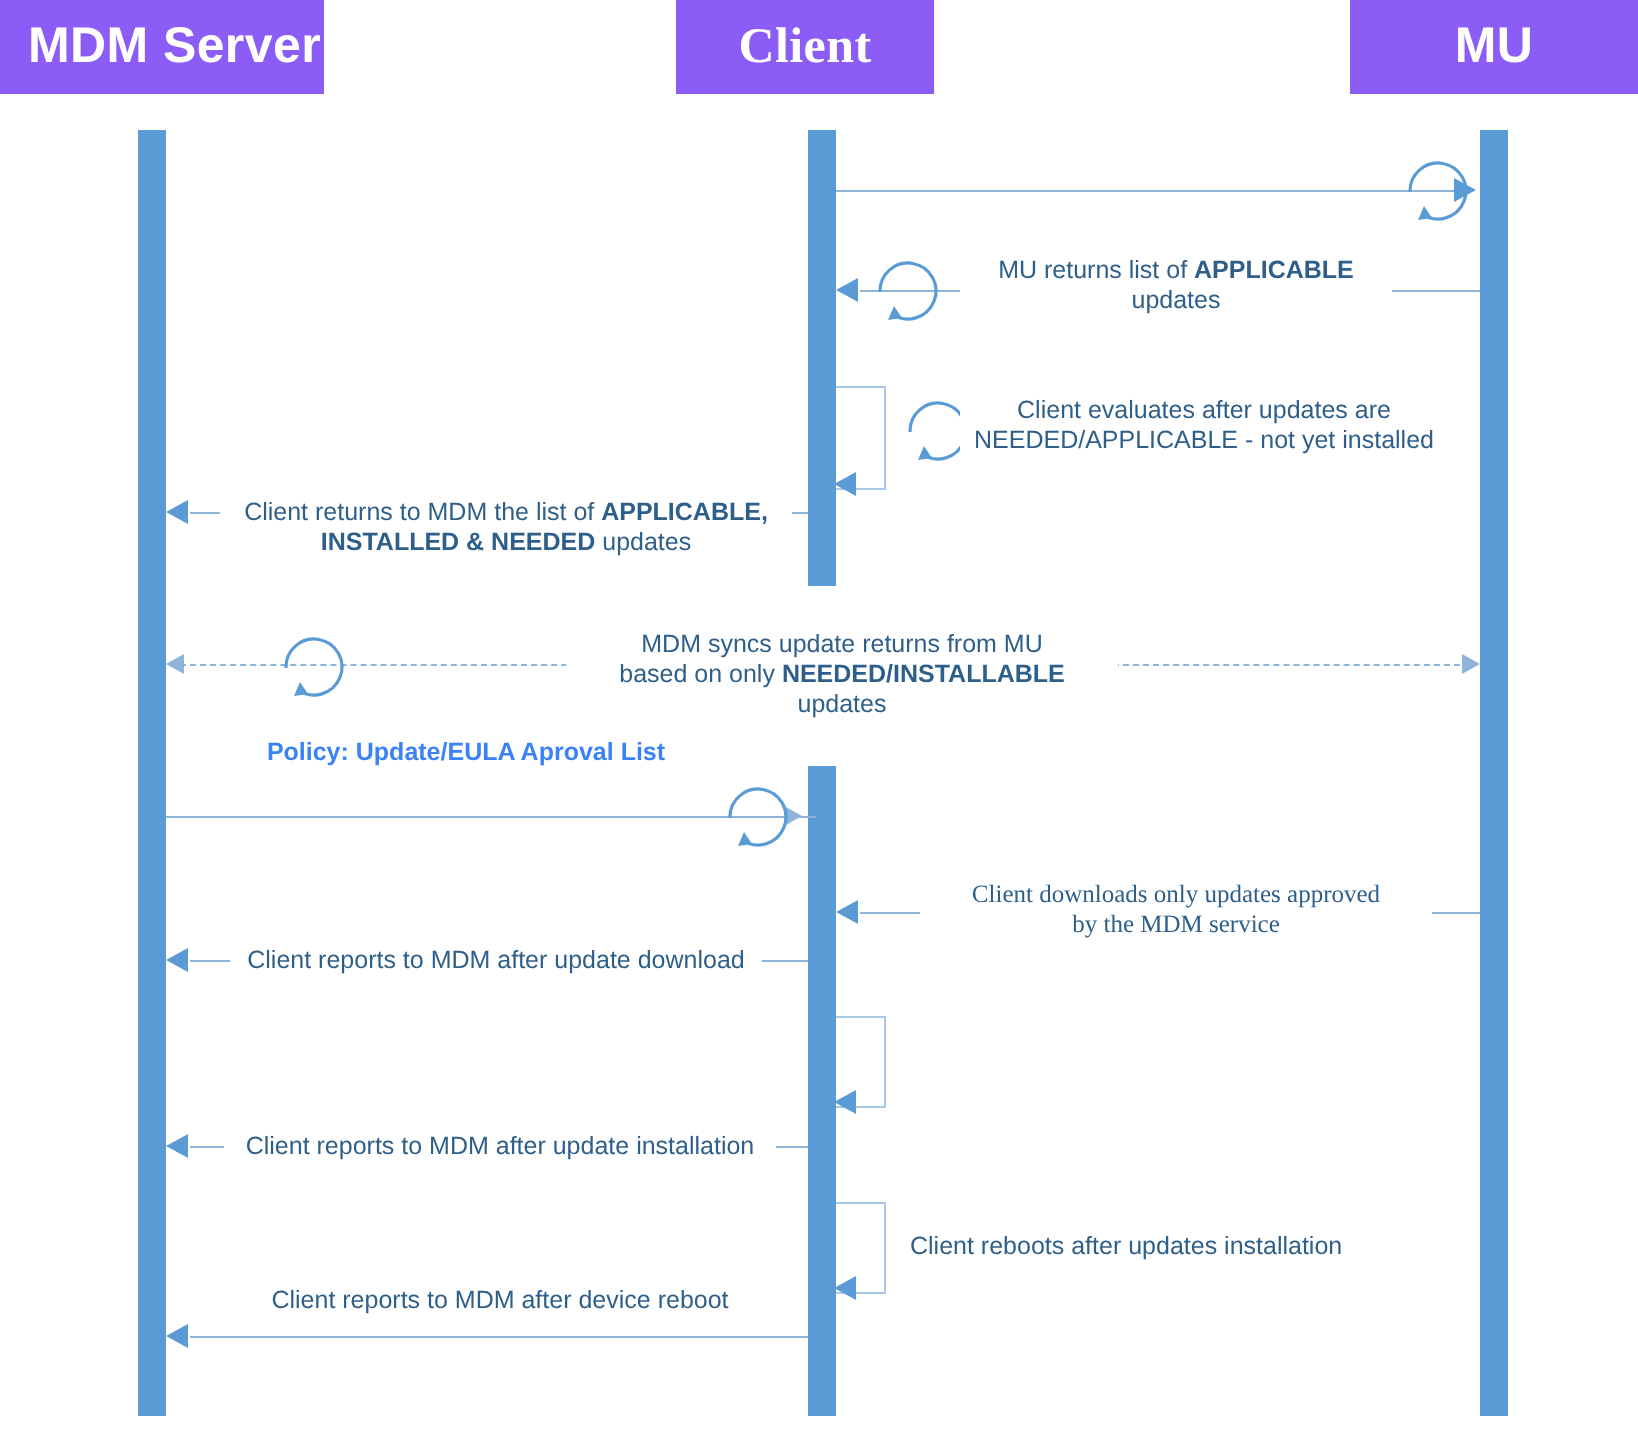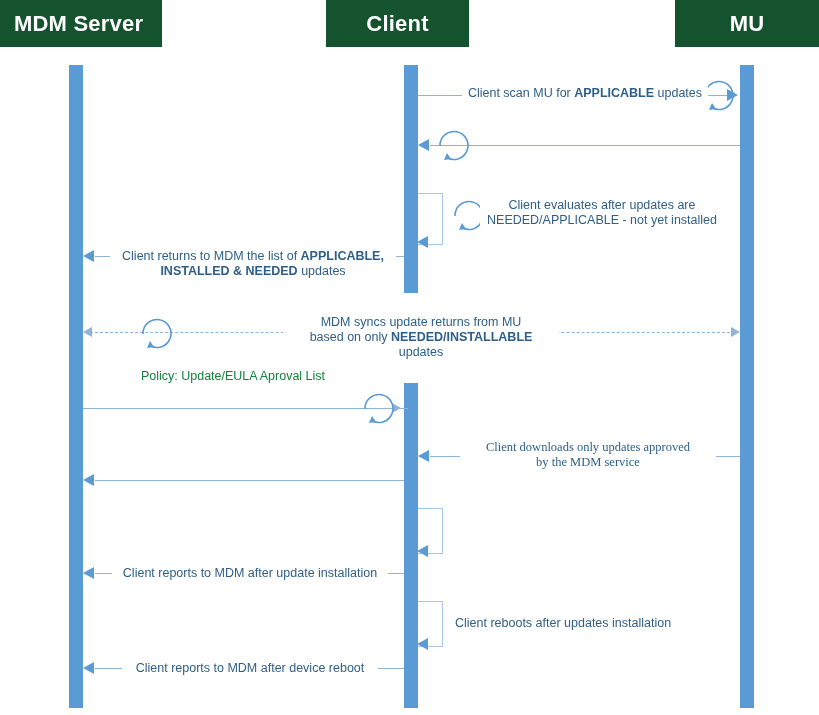--- a/index.html
+++ b/index.html
@@ -1,22 +1,22 @@
 <!DOCTYPE html>
 <html><head>
 <meta charset="utf-8">
 <style>
   html,body{margin:0;padding:0;background:#ffffff;}
   body{font-family:"Liberation Sans",sans-serif;}
   #canvas{position:relative;width:819px;height:715px;overflow:hidden;background:#fff;}
 
   .actor-box{
-    position:absolute;background:#14532d;color:#ffffff;
+    position:absolute;background:#8b5cf6;color:#ffffff;
     display:flex;align-items:center;justify-content:center;
-    font-size:22px;font-weight:bold;letter-spacing:.2px;
+    font-size:25px;font-weight:bold;letter-spacing:.2px;
     font-family:"Liberation Sans",sans-serif;
   }
   .actor-box.left-align{justify-content:flex-start;padding-left:14px;}
 
   .lifeline{position:absolute;width:14px;background:#5b9bd5;}
 
   .activation{position:absolute;border:1px solid #a9c8e8;border-left:none;background:transparent;}
 
   .msg-line{position:absolute;height:0;border-top:1.6px solid #8eb4da;}
   .msg-line.dashed{border-top:1.6px dashed #8eb4da;}
@@ -26,35 +26,35 @@
   .arrow-right{border-top:6px solid transparent;border-bottom:6px solid transparent;border-left:11px solid #5b9bd5;}
   .arrow-left-open{border-top:5px solid transparent;border-bottom:5px solid transparent;border-right:9px solid #8eb4da;}
   .arrow-right-open{border-top:5px solid transparent;border-bottom:5px solid transparent;border-left:9px solid #8eb4da;}
 
   .msg-label{
     position:absolute;color:#2e5f8a;font-size:12.5px;line-height:15px;
     text-align:center;font-family:"Liberation Sans",sans-serif;
     background:#ffffff;padding:0 3px;white-space:pre-line;
   }
   .msg-label b{font-weight:bold;}
-  .msg-label .policy{color:#15803d;font-weight:normal;}
+  .msg-label .policy{color:#3b82f6;font-weight:bold;}
 
   .loop-icon{position:absolute;}
   svg{display:block;overflow:visible;}
 </style>
 </head>
 <body>
 
 <div id="canvas">
 
   <div class="actor-box left-align" style="left:0px;top:0px;width:148px;height:47px;">
     <span>MDM Server</span>
   </div>
 
-  <div class="actor-box" style="left:326px;top:0px;width:143px;height:47px;">
+  <div class="actor-box" style="left:338px;top:0px;width:129px;height:47px;font-family:Liberation Serif, serif;">
     <span>Client</span>
   </div>
 
   <div class="actor-box" style="left:675px;top:0px;width:144px;height:47px;">
     <span>MU</span>
   </div>
 
   <div class="lifeline" style="left:69px;top:65px;height:643px;"></div>
 
   <div class="lifeline" style="left:404px;top:65px;height:228px;"></div>
@@ -63,30 +63,30 @@
   <div class="lifeline" style="left:740px;top:65px;height:643px;"></div>
 
   <div class="msg-line" style="left:418px;top:95px;width:310px;"></div>
   <div class="arrowhead arrow-right" style="left:727px;top:89px;"></div>
   <div class="loop-icon" style="left:695px;top:72px;">
     <svg width="48" height="48" viewBox="0 0 48 48">
       <path d="M 10 24 A 14 14 0 1 1 16 35" fill="none" stroke="#5b9bd5" stroke-width="1.6"></path>
       <path d="M 17 31 L 14 38 L 21 37 Z" fill="#5b9bd5"></path>
     </svg>
   </div>
-  <div class="msg-label" style="left:462px;top:86px;width:240px;"><span>Client scan MU for </span><b>APPLICABLE</b><span> updates</span></div>
 
   <div class="msg-line" style="left:430px;top:145px;width:310px;"></div>
   <div class="arrowhead arrow-left" style="left:418px;top:139px;"></div>
   <div class="loop-icon" style="left:430px;top:122px;">
     <svg width="48" height="48" viewBox="0 0 48 48">
       <path d="M 10 24 A 14 14 0 1 1 16 35" fill="none" stroke="#5b9bd5" stroke-width="1.6"></path>
       <path d="M 17 31 L 14 38 L 21 37 Z" fill="#5b9bd5"></path>
     </svg>
   </div>
+  <div class="msg-label" style="left:480px;top:128px;width:210px;"><span>MU returns list of </span><b>APPLICABLE</b><br><span>updates</span></div>
 
   <div class="activation" style="left:418px;top:193px;width:24px;height:50px;"></div>
   <div class="arrowhead arrow-left" style="left:417px;top:236px;"></div>
   <div class="loop-icon" style="left:445px;top:192px;">
     <svg width="48" height="48" viewBox="0 0 48 48">
       <path d="M 10 24 A 14 14 0 1 1 16 35" fill="none" stroke="#5b9bd5" stroke-width="1.6"></path>
       <path d="M 17 31 L 14 38 L 21 37 Z" fill="#5b9bd5"></path>
     </svg>
   </div>
   <div class="msg-label" style="left:480px;top:198px;width:238px;">Client evaluates after updates are
@@ -117,29 +117,30 @@
   </div>
   <div class="msg-label" style="left:100px;top:369px;width:260px;"><span class="policy">Policy: Update/EULA Aproval List</span><br></div>
 
   <div class="msg-line" style="left:430px;top:456px;width:310px;"></div>
   <div class="arrowhead arrow-left" style="left:418px;top:450px;"></div>
   <div class="msg-label" style="left:460px;top:440px;width:250px;font-family:Liberation Serif, serif;">Client downloads only updates approved
 by the MDM service</div>
 
   <div class="msg-line" style="left:95px;top:480px;width:309px;"></div>
   <div class="arrowhead arrow-left" style="left:83px;top:474px;"></div>
+  <div class="msg-label" style="left:115px;top:473px;width:260px;">Client reports to MDM after update download</div>
 
   <div class="activation" style="left:418px;top:508px;width:24px;height:44px;"></div>
   <div class="arrowhead arrow-left" style="left:417px;top:545px;"></div>
 
   <div class="msg-line" style="left:95px;top:573px;width:309px;"></div>
   <div class="arrowhead arrow-left" style="left:83px;top:567px;"></div>
   <div class="msg-label" style="left:112px;top:566px;width:270px;">Client reports to MDM after update installation</div>
 
   <div class="activation" style="left:418px;top:601px;width:24px;height:44px;"></div>
   <div class="arrowhead arrow-left" style="left:417px;top:638px;"></div>
   <div class="msg-label" style="left:452px;top:616px;width:230px;text-align:left;">Client reboots after updates installation</div>
 
   <div class="msg-line" style="left:95px;top:668px;width:309px;"></div>
   <div class="arrowhead arrow-left" style="left:83px;top:662px;"></div>
-  <div class="msg-label" style="left:122px;top:661px;width:250px;">Client reports to MDM after device reboot</div>
+  <div class="msg-label" style="left:122px;top:643px;width:250px;">Client reports to MDM after device reboot</div>
 
 </div>
 
 </body></html>

